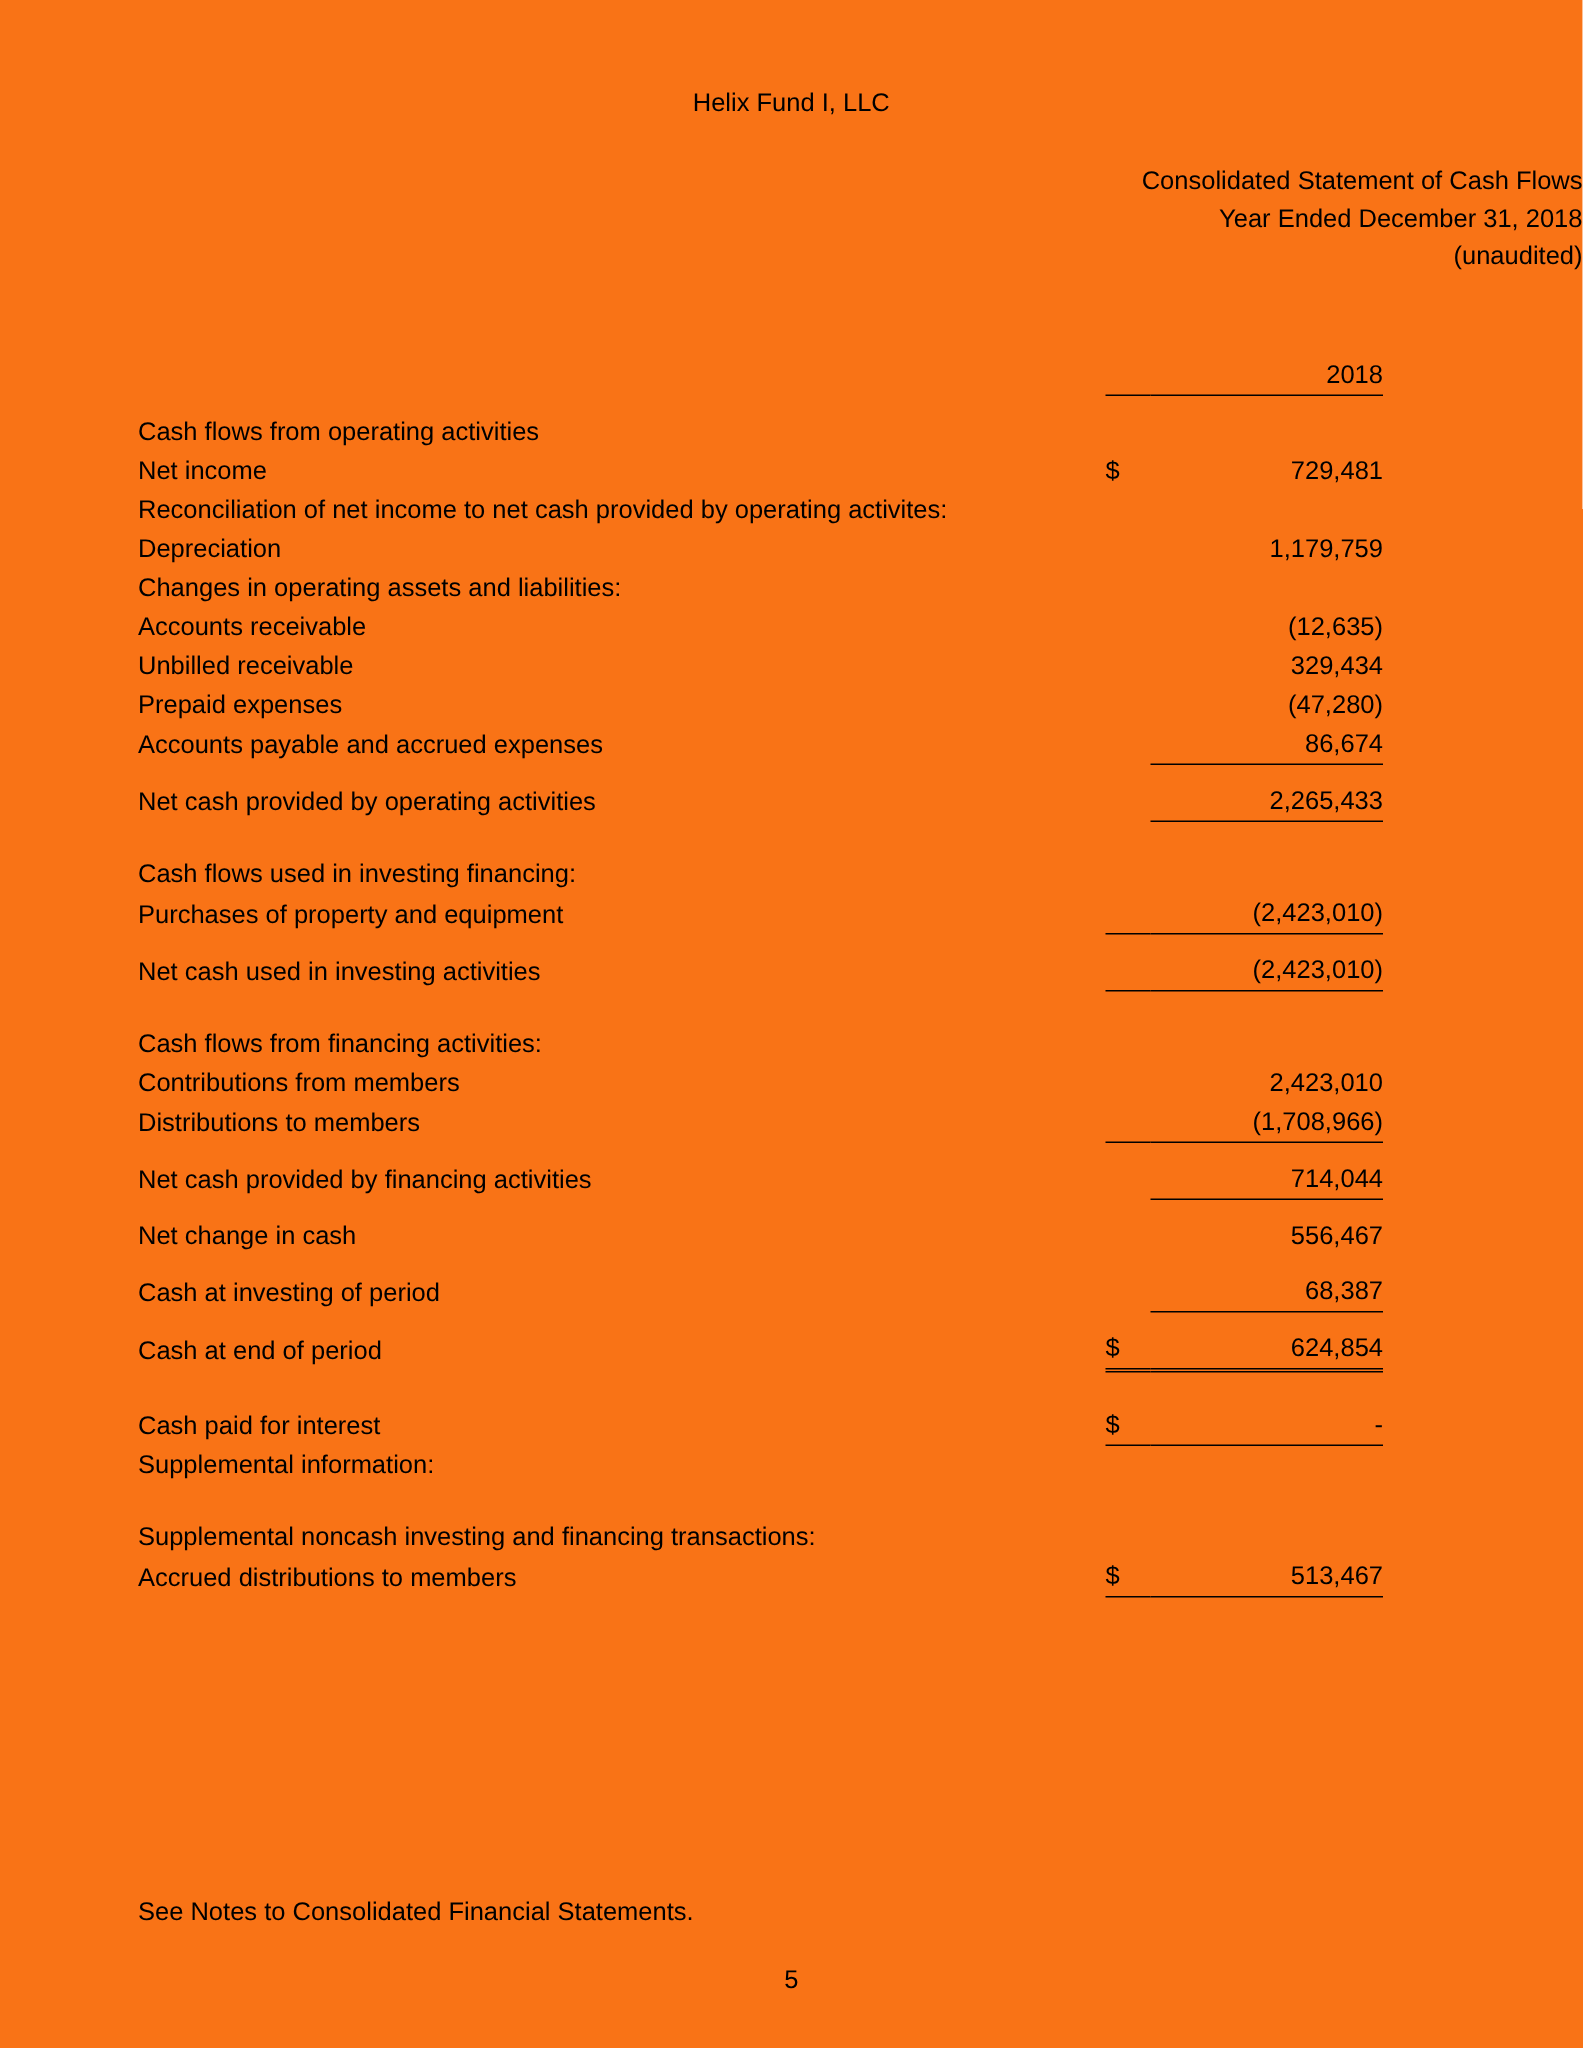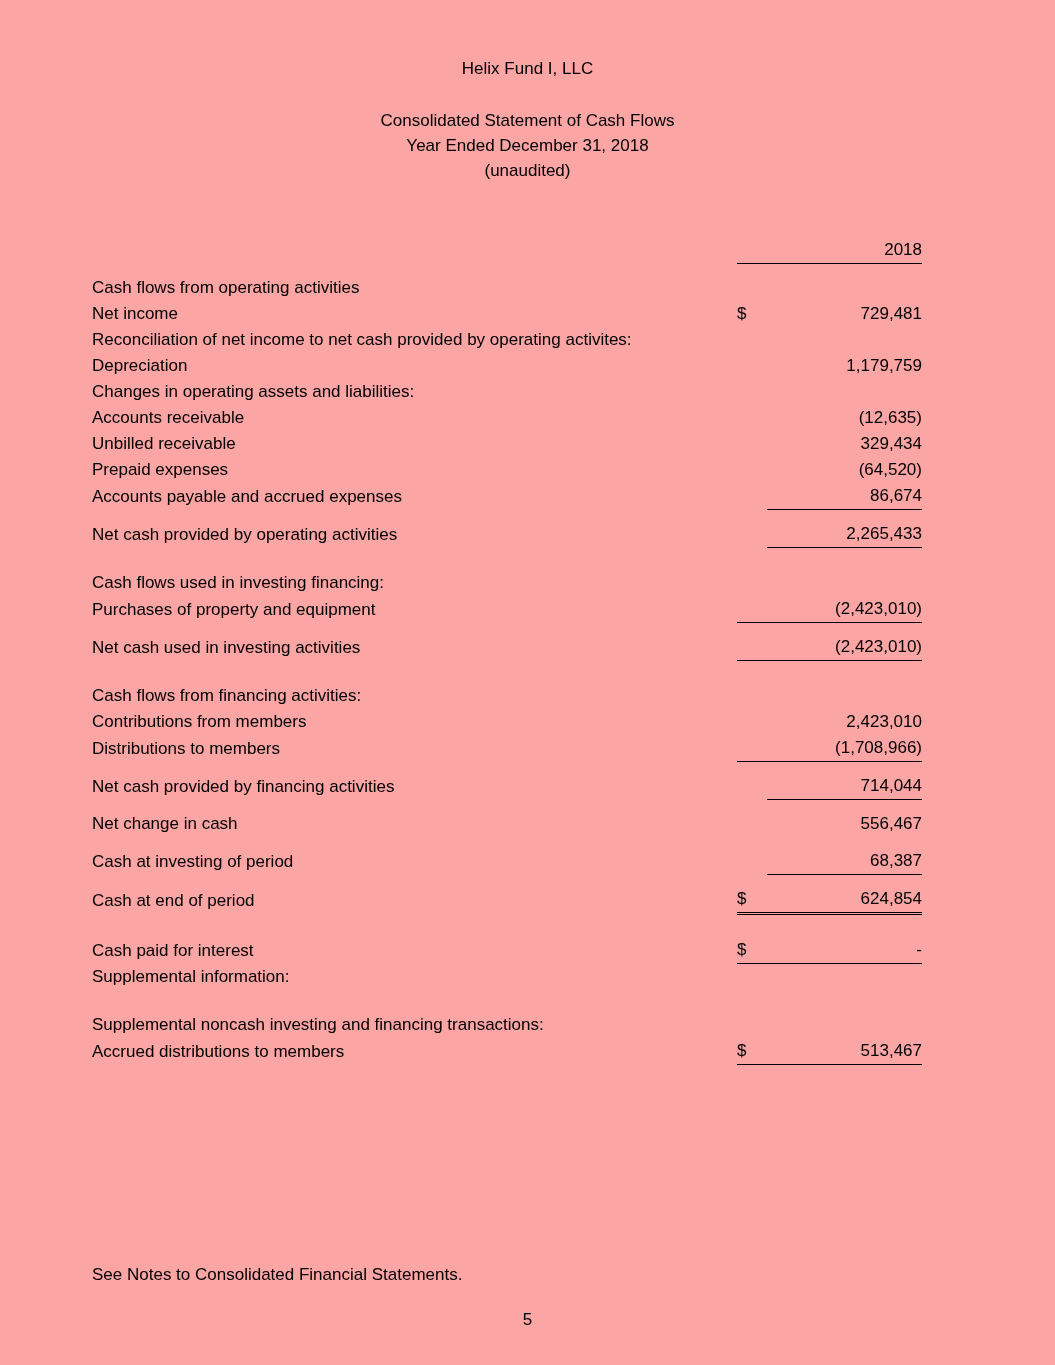--- a/index.html
+++ b/index.html
@@ -9,37 +9,38 @@
   }
   body {
     font-family: "Liberation Sans", sans-serif;
     color: #000000;
   }
   .page {
     position: relative;
     width: 1055px;
     height: 1365px;
     margin: 0 auto;
-    background: #fca5a5;
+    background: #f97316;
     box-sizing: border-box;
     overflow: hidden;
   }
   .header {
     text-align: center;
     font-size: 17px;
     line-height: 1.0;
   }
   .company {
     padding-top: 60px;
     font-size: 17px;
   }
   .stmt-block {
     margin-top: 31px;
     font-size: 17px;
     line-height: 25px;
+    text-align: right;
   }
   table.cf {
     position: absolute;
     top: 237px;
     left: 92px;
     width: 830px;
     border-collapse: collapse;
     font-size: 17px;
   }
   table.cf td {
@@ -154,21 +155,21 @@
         <td class="amt">(12,635)</td>
       </tr>
       <tr>
         <td class="label i3">Unbilled receivable</td>
         <td class="cur"></td>
         <td class="amt">329,434</td>
       </tr>
       <tr>
         <td class="label i3">Prepaid expenses</td>
         <td class="cur"></td>
-        <td class="amt">(64,520)</td>
+        <td class="amt">(47,280)</td>
       </tr>
       <tr>
         <td class="label i3">Accounts payable and accrued expenses</td>
         <td class="cur"></td>
         <td class="amt u-amt">86,674</td>
       </tr>
       <tr class="small-spacer">
           <td colspan="3"></td>
         </tr>
       <tr>

